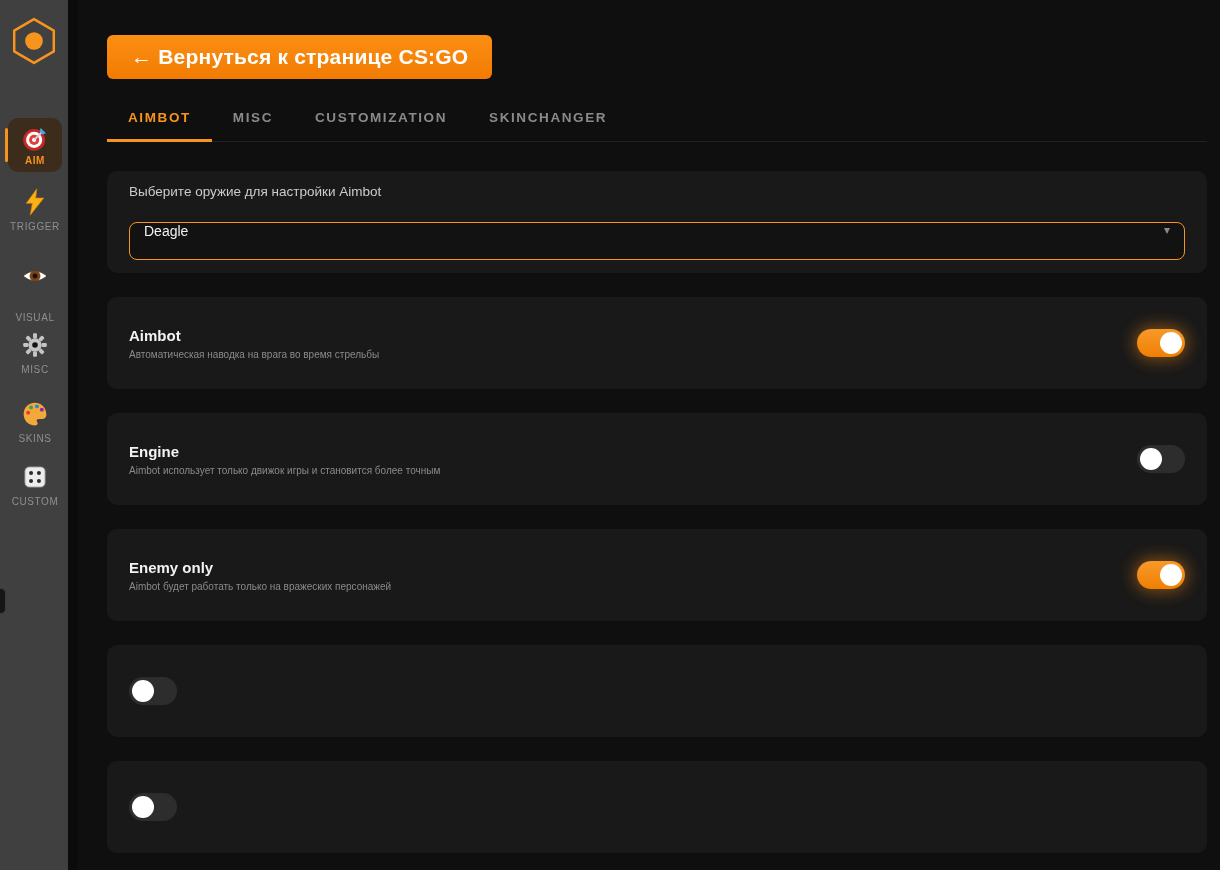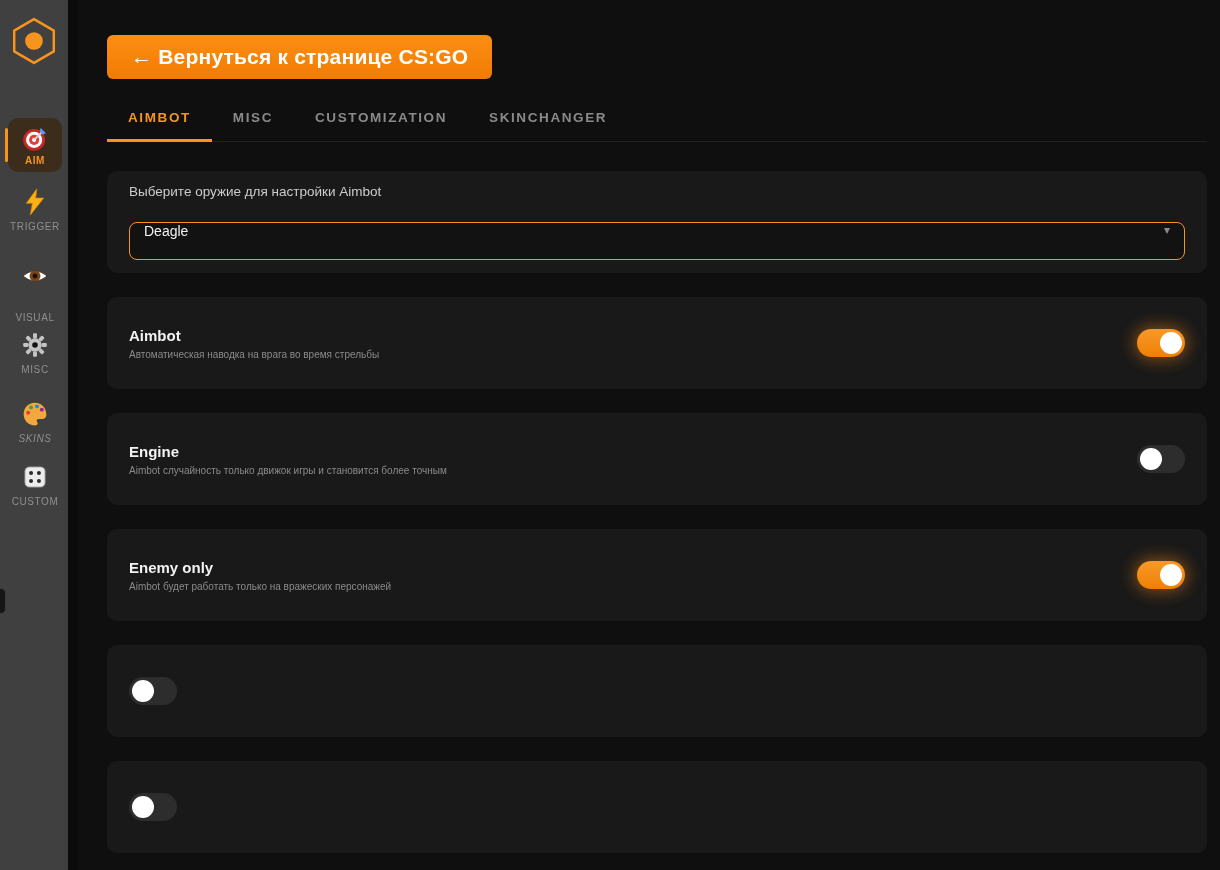--- a/index.html
+++ b/index.html
@@ -170,21 +170,21 @@
         <rect x="13.75" y="2.5" width="4.5" height="6" rx="1.3" transform="rotate(225 16 16)"></rect>
         <rect x="13.75" y="2.5" width="4.5" height="6" rx="1.3" transform="rotate(270 16 16)"></rect>
         <rect x="13.75" y="2.5" width="4.5" height="6" rx="1.3" transform="rotate(315 16 16)"></rect>
         <circle cx="16" cy="16" r="7.6"></circle>
       </g>
       <circle cx="16" cy="16" r="3.2" fill="#141414"></circle>
     </svg>
     <div class="nav-label">MISC</div>
   </div>
 
-  <div class="nav-item" style="top:400px;font-style:italic;">
+  <div class="nav-item" style="top:400px;">
     <svg class="icon-28" viewBox="0 0 32 32">
       <path d="M16 3 C8 3 3 9 3 16 C3 23.5 8.5 29 16 29 C19.2 29 19.6 26.8 18.4 25.2 C17.2 23.6 18 21.6 20.6 21.6 L24.8 21.6 C27.4 21.6 29 19.6 29 16.6 C29 9 23.5 3 16 3 Z" fill="#f2a93b"></path>
       <circle cx="8.2" cy="14.5" r="2.2" fill="#e53935"></circle>
       <circle cx="11.5" cy="8.6" r="2.2" fill="#43a047"></circle>
       <circle cx="18.2" cy="7.2" r="2.2" fill="#1e88e5"></circle>
       <circle cx="23.8" cy="11" r="2.2" fill="#8e24aa"></circle>
     </svg>
     <div class="nav-label">SKINS</div>
   </div>
 
@@ -231,21 +231,21 @@
           <div class="desc">Автоматическая наводка на врага во время стрельбы</div>
         </div>
         <div class="toggle on">
             <div class="knob"></div>
           </div>
       </div>
 
       <div class="card setting">
         <div class="setting-text">
           <div class="title">Engine</div>
-          <div class="desc">Aimbot случайность только движок игры и становится более точным</div>
+          <div class="desc">Aimbot использует только движок игры и становится более точным</div>
         </div>
         <div class="toggle">
             <div class="knob"></div>
           </div>
       </div>
 
       <div class="card setting">
         <div class="setting-text">
           <div class="title">Enemy only</div>
           <div class="desc">Aimbot будет работать только на вражеских персонажей</div>

